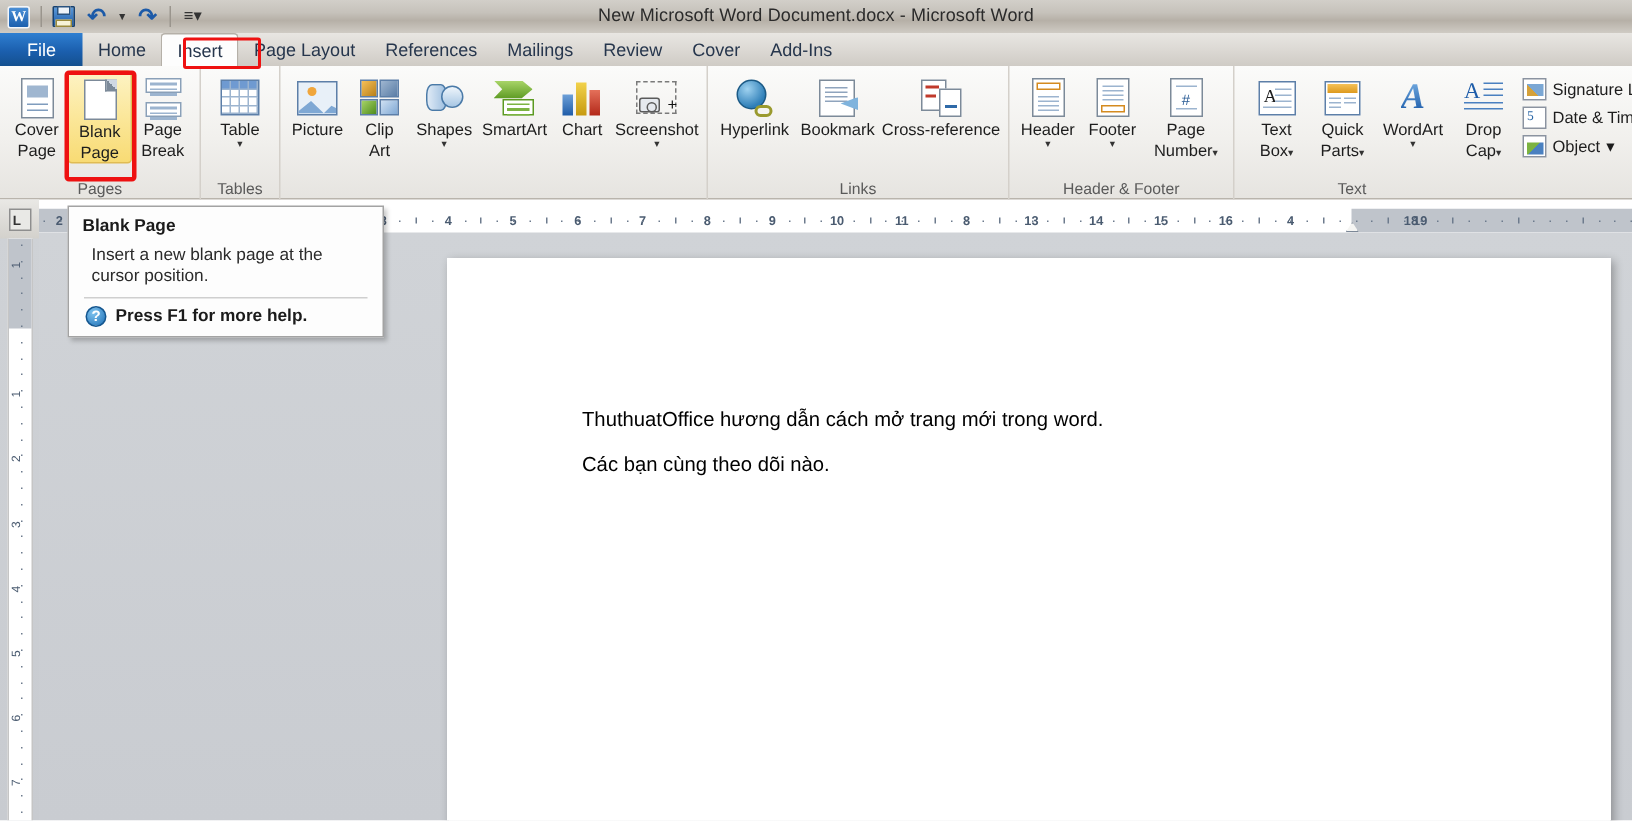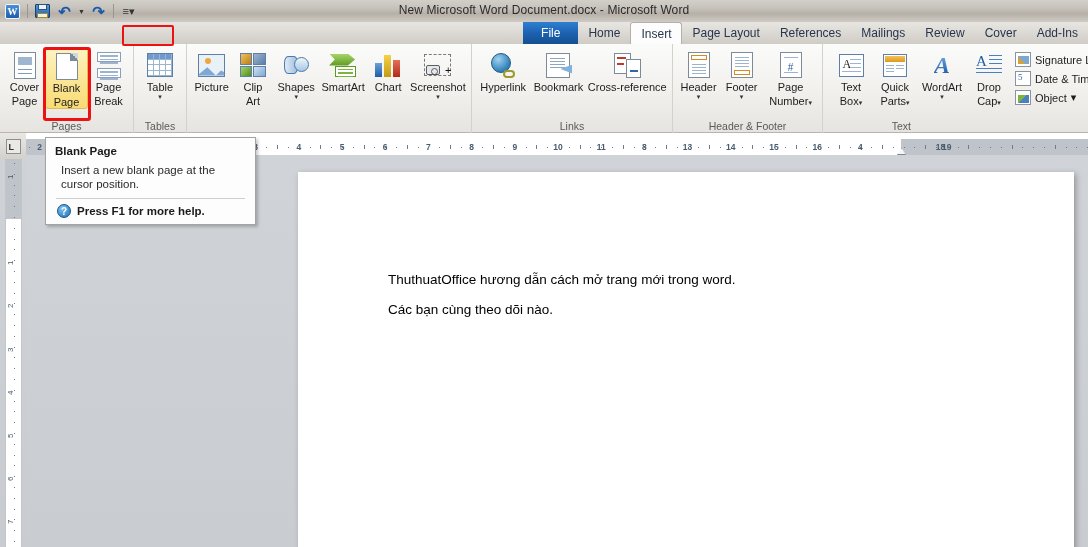--- a/index.html
+++ b/index.html
@@ -39,21 +39,21 @@
   .save-ico .body { position:absolute; inset:0; background: linear-gradient(180deg,#5b9ada,#1f5ca8); border:1px solid #16406f; border-radius:1px;}
   .save-ico .top { position:absolute; left:3px; top:0; width:9px; height:6px; background:#eef3f8; border:1px solid #2a537f;}
   .save-ico .bot { position:absolute; left:2px; bottom:0; width:11px; height:5px; background:#f6f2d8; border:1px solid #9b8b3e;}
   .arrowglyph { font-size: 15px; color:#1c5aa8; font-weight:bold; line-height:1; }
   .tinycaret { font-size: 7px; color:#333; }
 
   
   .tabstrip {
     position: absolute; left: 0; top: 22px; width: 1088px; height: 22px;
     background: linear-gradient(180deg,#e8e6e2 0%,#dcd9d4 50%,#cfcbc5 100%);
-    display: flex; align-items: flex-end; justify-content: flex-end;
+    display: flex; align-items: flex-end;
   }
   .tab {
     height: 22px; padding: 0 10px; display: flex; align-items: center;
     font-size: 12px; color: #26364d; white-space: nowrap; cursor: default;
   }
   .tab.file {
     background: linear-gradient(180deg,#2f7fd1 0%,#1b5fae 55%,#14508f 100%);
     color: #fff; padding: 0 18px; font-weight: normal;
   }
   .tab.active {

